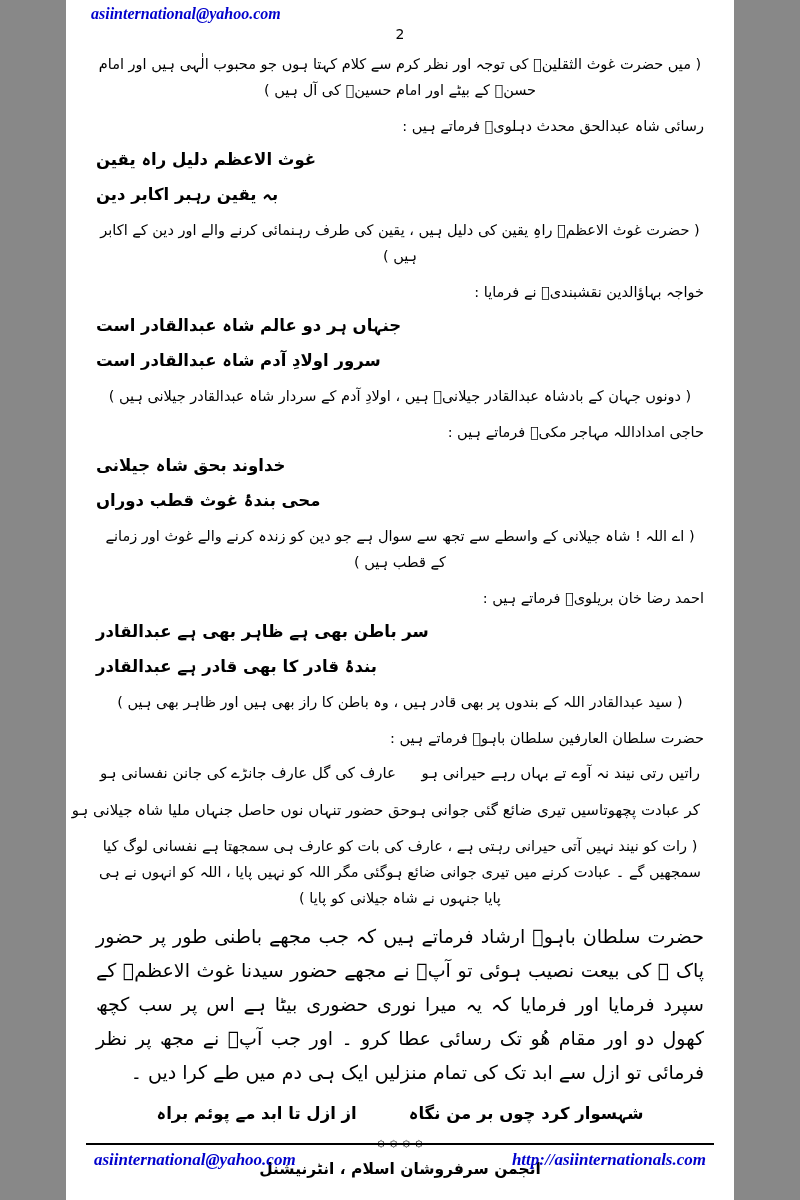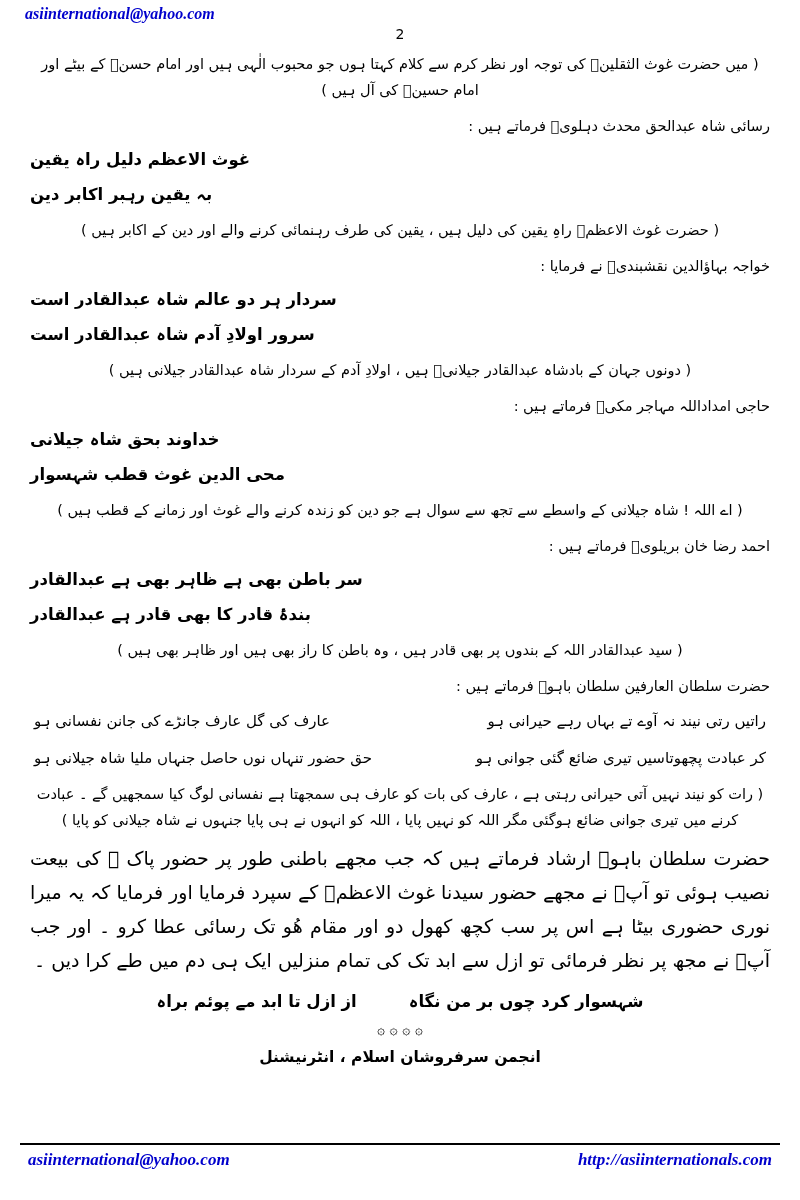--- a/index.html
+++ b/index.html
@@ -1,19 +1,19 @@
 <!DOCTYPE html>
 <html lang="ur"><head>
 <meta charset="utf-8">
 <style>
   * { margin:0; padding:0; box-sizing:border-box; }
   html,body { background:#888; }
   .page {
     position:relative;
-    width:800px; height:1200px;
+    width:668px; height:1200px;
     margin:0 auto;
     background:#ffffff;
     color:#000;
     font-family:"DejaVu Sans", sans-serif;
     overflow:hidden;
   }
   .header-email {
     position:absolute; top:5px; left:25px;
     font-family:"Liberation Serif", serif;
     font-style:italic; font-weight:bold;
@@ -116,27 +116,27 @@
   <div class="content">
 
     <div class="note">( میں حضرت غوث الثقلینؓ کی توجہ اور نظر کرم سے کلام کہتا ہوں جو محبوب الٰہی ہیں اور امام حسنؑ کے بیٹے اور امام حسینؑ کی آل ہیں )</div>
 
     <div class="speaker">رسائی شاہ عبدالحق محدث دہلویؒ فرماتے ہیں :</div>
     <div class="verse">غوث الاعظم دلیل راہ یقین</div>
     <div class="verse">بہ یقین رہبر اکابر دین</div>
     <div class="note">( حضرت غوث الاعظمؒ راہِ یقین کی دلیل ہیں ، یقین کی طرف رہنمائی کرنے والے اور دین کے اکابر ہیں )</div>
 
     <div class="speaker">خواجہ بہاؤالدین نقشبندیؒ نے فرمایا :</div>
-    <div class="verse">سردار ہر دو عالم شاہ عبدالقادر است</div>
+    <div class="verse">جنہاں ہر دو عالم شاہ عبدالقادر است</div>
     <div class="verse">سرور اولادِ آدم شاہ عبدالقادر است</div>
     <div class="note">( دونوں جہان کے بادشاہ عبدالقادر جیلانیؒ ہیں ، اولادِ آدم کے سردار شاہ عبدالقادر جیلانی ہیں )</div>
 
     <div class="speaker">حاجی امداداللہ مہاجر مکیؒ فرماتے ہیں :</div>
     <div class="verse">خداوند بحق شاہ جیلانی</div>
-    <div class="verse">محی الدین غوث قطب شہسوار</div>
+    <div class="verse">محی بندۂ غوث قطب دوراں</div>
     <div class="note">( اے اللہ ! شاہ جیلانی کے واسطے سے تجھ سے سوال ہے جو دین کو زندہ کرنے والے غوث اور زمانے کے قطب ہیں )</div>
 
     <div class="speaker">احمد رضا خان بریلویؒ فرماتے ہیں :</div>
     <div class="verse">سر باطن بھی ہے ظاہر بھی ہے عبدالقادر</div>
     <div class="verse">بندۂ قادر کا بھی قادر ہے عبدالقادر</div>
     <div class="note">( سید عبدالقادر اللہ کے بندوں پر بھی قادر ہیں ، وہ باطن کا راز بھی ہیں اور ظاہر بھی ہیں )</div>
 
     <div class="speaker">حضرت سلطان العارفین سلطان باہوؒ فرماتے ہیں :</div>
     <div class="verse-row">
       <span class="hemistich">راتیں رتی نیند نہ آوے تے بہاں رہے حیرانی ہو</span>

